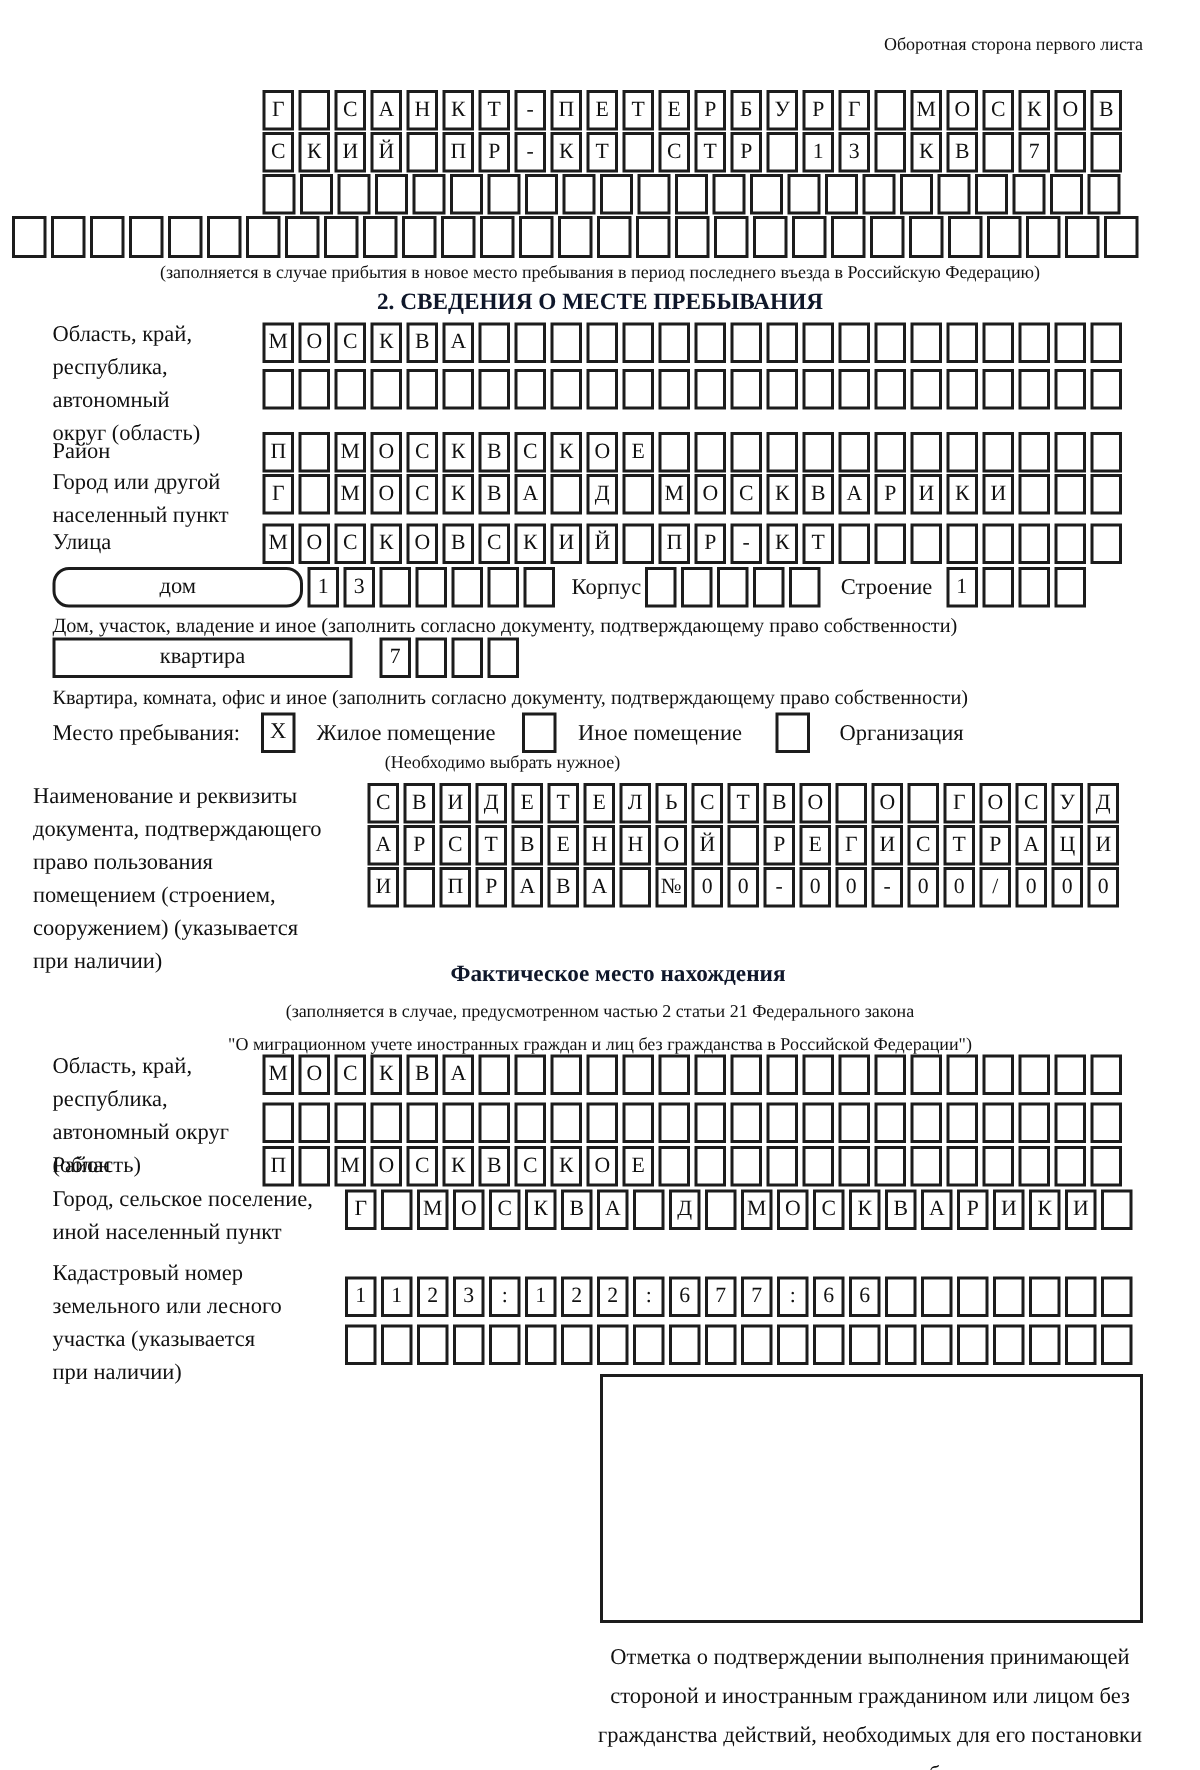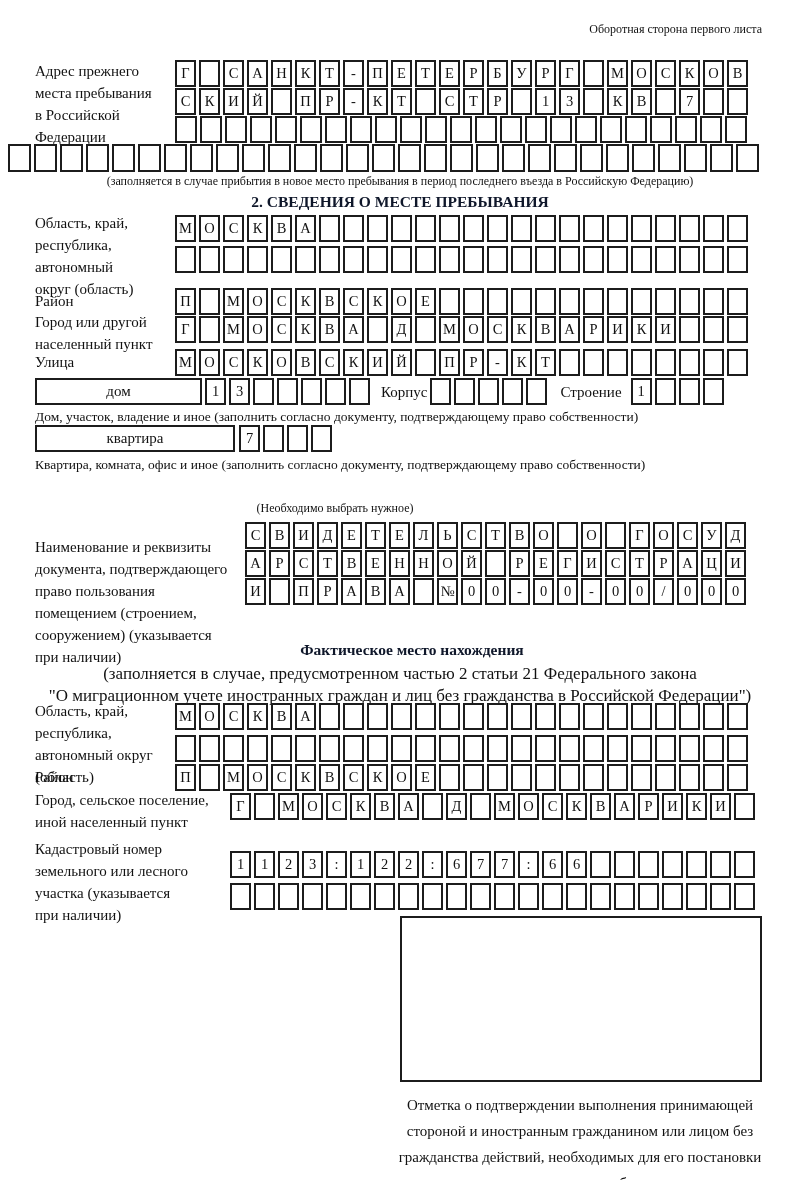--- a/index.html
+++ b/index.html
@@ -25,30 +25,29 @@
     display:flex;align-items:center;justify-content:center;font-size:15px;flex:none;
   }
   .cbox{
     flex:none;box-sizing:border-box;width:23px;height:27px;border:2px solid #1c1c1c;
     display:flex;align-items:center;justify-content:center;font-size:15px;background:#fff;
   }
   .inline-row{display:flex;align-items:center;}
   .stamp-box{box-sizing:border-box;border:2px solid #1c1c1c;background:#fff;}
   .stamp-note{font-size:15px;line-height:26px;text-align:center;color:#111;}
   .hdr-note{font-size:12px;text-align:right;color:#111;}
-  .fact-note{font-size:17px;text-align:center;line-height:22px;color:#111;}
+  .fact-note{font-size:12px;text-align:center;line-height:22px;color:#111;}
 </style>
 </head>
 <body>
 
 <div class="page">
 
   <div class="abs hdr-note" style="left:360px;top:22px;width:402px;">Оборотная сторона первого листа</div>
 
-  <div class="abs lbl" style="left:35px;top:60px;width:140px;">Адрес прежнего<br>места пребывания<br>в Российской<br>Федерации</div>
   <div class="abs cells" style="left:175px;top:60px;">
       <span class="cell">Г</span>
       <span class="cell"></span>
       <span class="cell">С</span>
       <span class="cell">А</span>
       <span class="cell">Н</span>
       <span class="cell">К</span>
       <span class="cell">Т</span>
       <span class="cell">-</span>
       <span class="cell">П</span>
@@ -286,21 +285,21 @@
       <span class="cell"></span>
       <span class="cell"></span>
       <span class="cell"></span>
       <span class="cell"></span>
       <span class="cell"></span>
       <span class="cell"></span>
       <span class="cell"></span>
     </div>
 
   <div class="abs inline-row" style="left:35px;top:378px;gap:3px;">
-    <div class="bigbox" style="width:167px;">дом</div>
+    <div class="bigbox" style="width:167px;border-radius:11px;">дом</div>
     <div class="cells">
         <span class="cell">1</span>
         <span class="cell">3</span>
         <span class="cell"></span>
         <span class="cell"></span>
         <span class="cell"></span>
         <span class="cell"></span>
         <span class="cell"></span>
       </div>
     <div class="lbl" style="margin:0 0 0 8px;">Корпус</div>
@@ -314,34 +313,43 @@
     <div class="lbl" style="margin:0 6px 0 10px;">Строение</div>
     <div class="cells">
         <span class="cell">1</span>
         <span class="cell"></span>
         <span class="cell"></span>
         <span class="cell"></span>
       </div>
   </div>
   <div class="abs lnote" style="left:35px;top:409px;">Дом, участок, владение и иное (заполнить согласно документу, подтверждающему право собственности)</div>
 
-  <div class="abs inline-row" style="left:35px;top:425px;gap:4px;">
+  <div class="abs inline-row" style="left:35px;top:425px;gap:18px;">
     <div class="bigbox" style="width:200px;">квартира</div>
     <div class="cells">
         <span class="cell">7</span>
         <span class="cell"></span>
         <span class="cell"></span>
         <span class="cell"></span>
       </div>
   </div>
   <div class="abs lnote" style="left:35px;top:457px;">Квартира, комната, офис и иное (заполнить согласно документу, подтверждающему право собственности)</div>
 
+  <div class="abs inline-row" style="left:35px;top:475px;gap:14px;">
+    <div class="lbl">Место пребывания:</div>
+    <div class="cbox">X</div>
+    <div class="lbl">Жилое помещение</div>
+    <div class="cbox" style="margin-left:4px;"></div>
+    <div class="lbl">Иное помещение</div>
+    <div class="cbox" style="margin-left:8px;"></div>
+    <div class="lbl" style="margin-left:6px;">Организация</div>
+  </div>
   <div class="abs note" style="left:35px;top:501px;width:600px;">(Необходимо выбрать нужное)</div>
 
-  <div class="abs lbl" style="left:35px;top:520px;width:210px;margin-top:16px;">Наименование и реквизиты<br>документа, подтверждающего<br>право пользования<br>помещением (строением,<br>сооружением) (указывается<br>при наличии)</div>
+  <div class="abs lbl" style="left:22px;top:520px;width:210px;">Наименование и реквизиты<br>документа, подтверждающего<br>право пользования<br>помещением (строением,<br>сооружением) (указывается<br>при наличии)</div>
   <div class="abs cells" style="left:245px;top:522px;">
       <span class="cell">С</span>
       <span class="cell">В</span>
       <span class="cell">И</span>
       <span class="cell">Д</span>
       <span class="cell">Е</span>
       <span class="cell">Т</span>
       <span class="cell">Е</span>
       <span class="cell">Л</span>
       <span class="cell">Ь</span>

